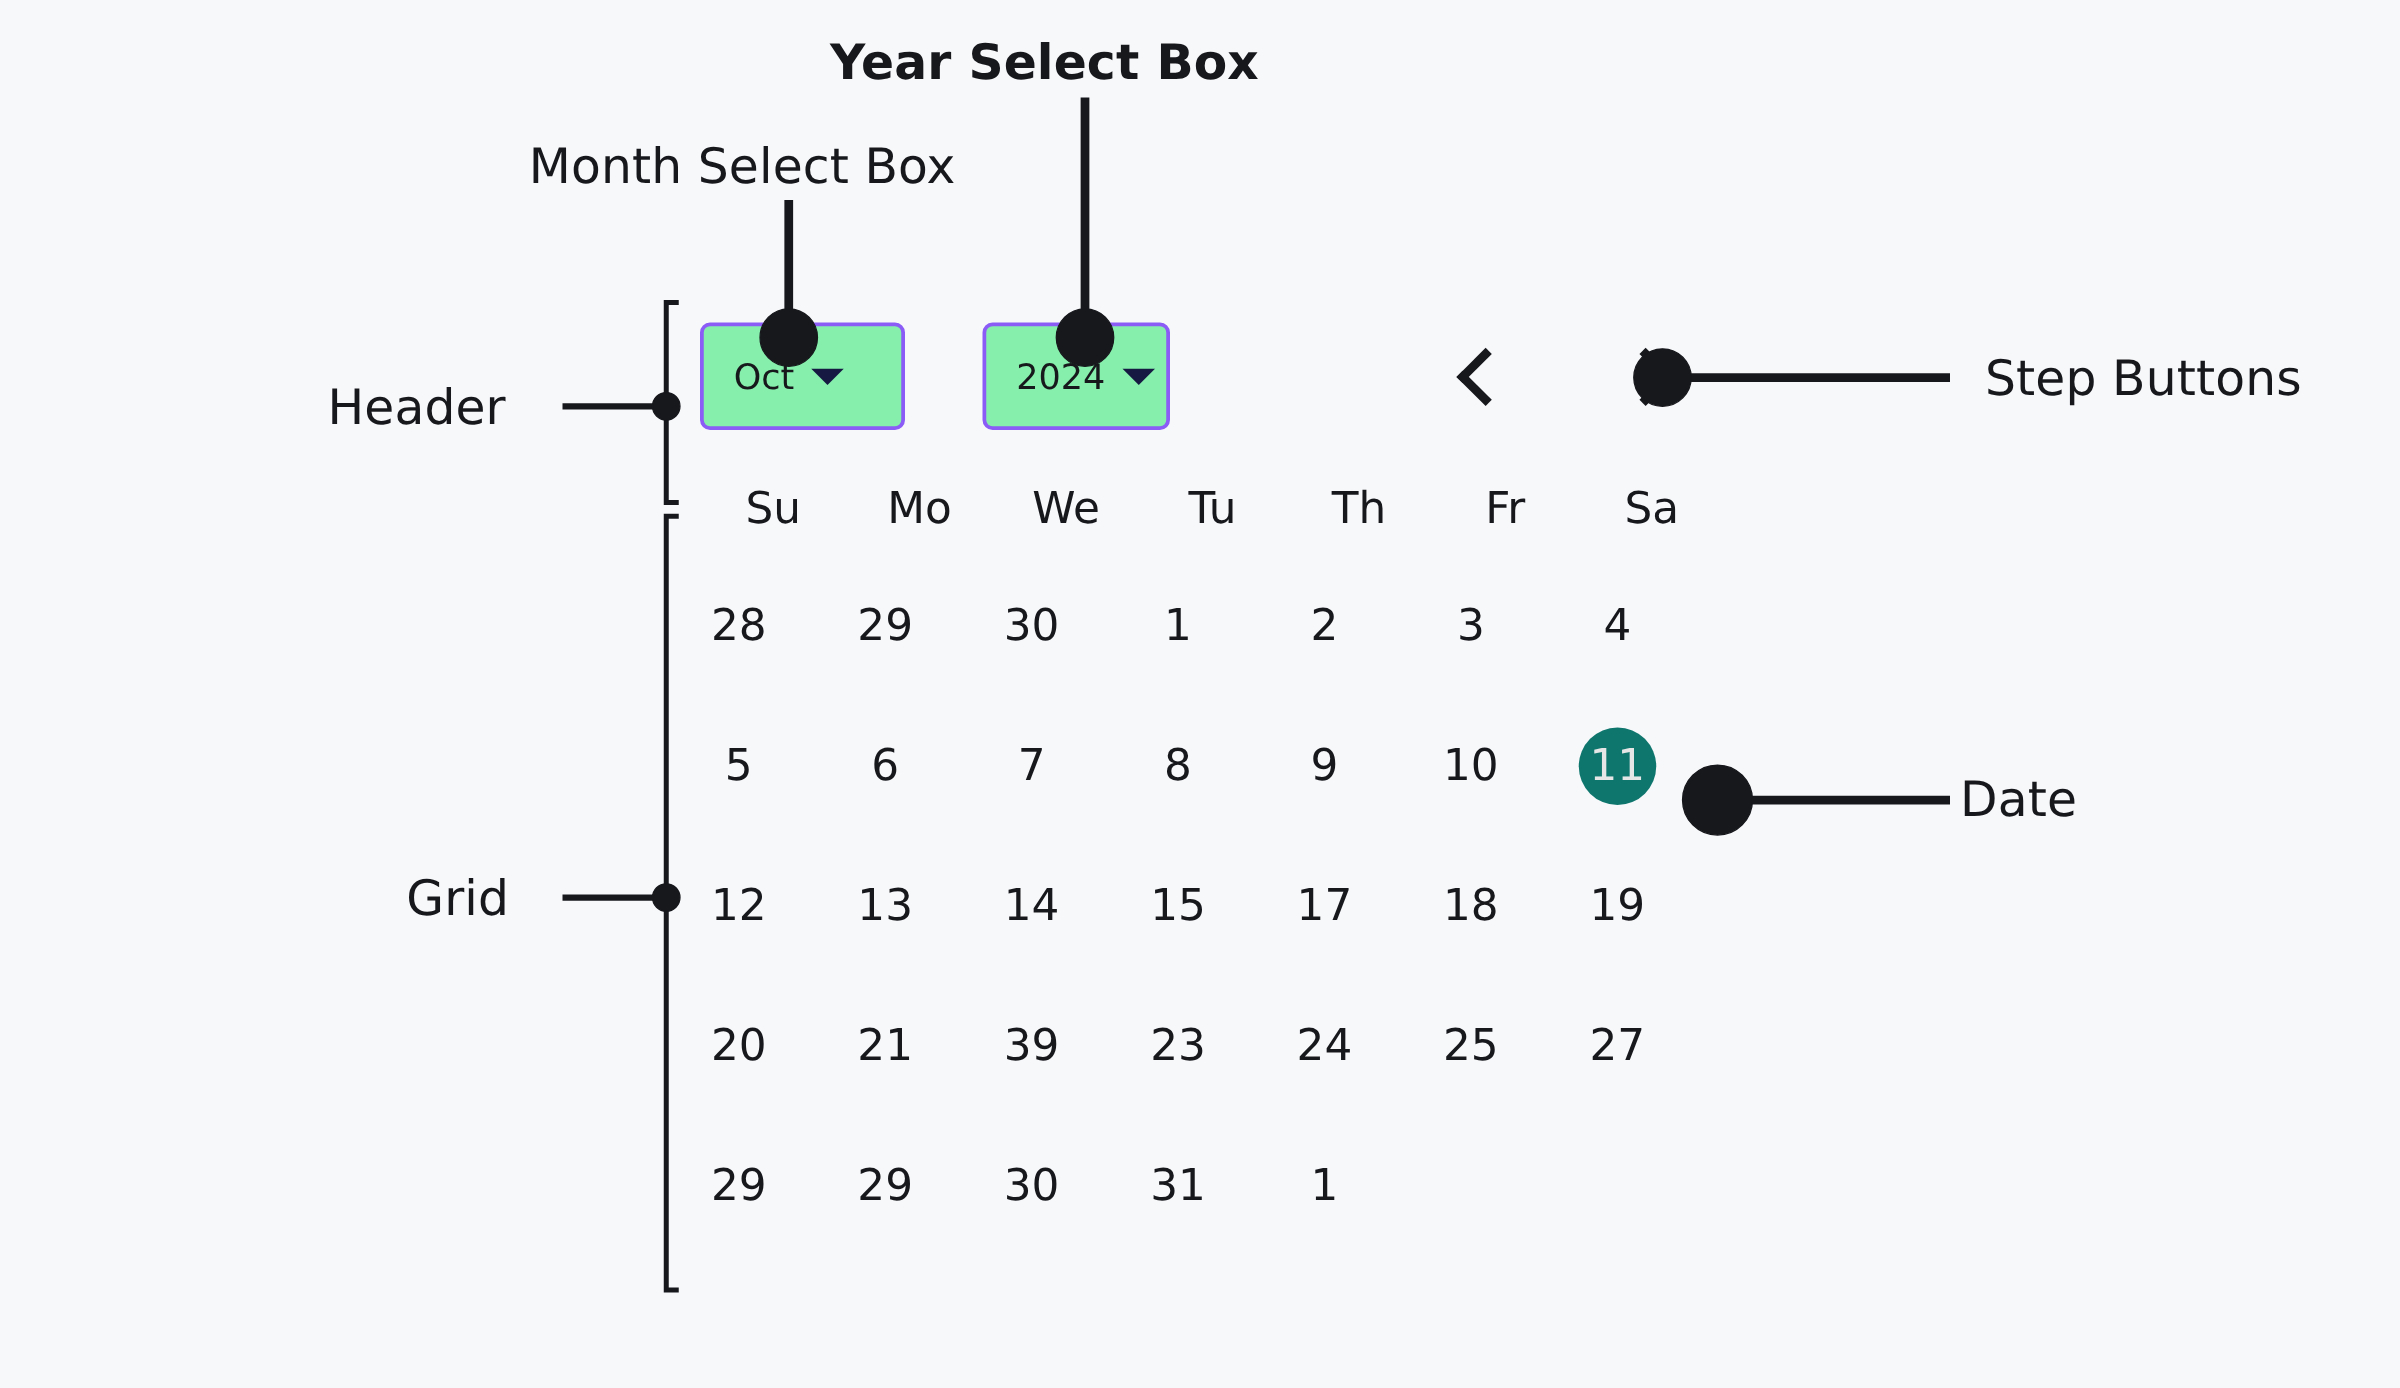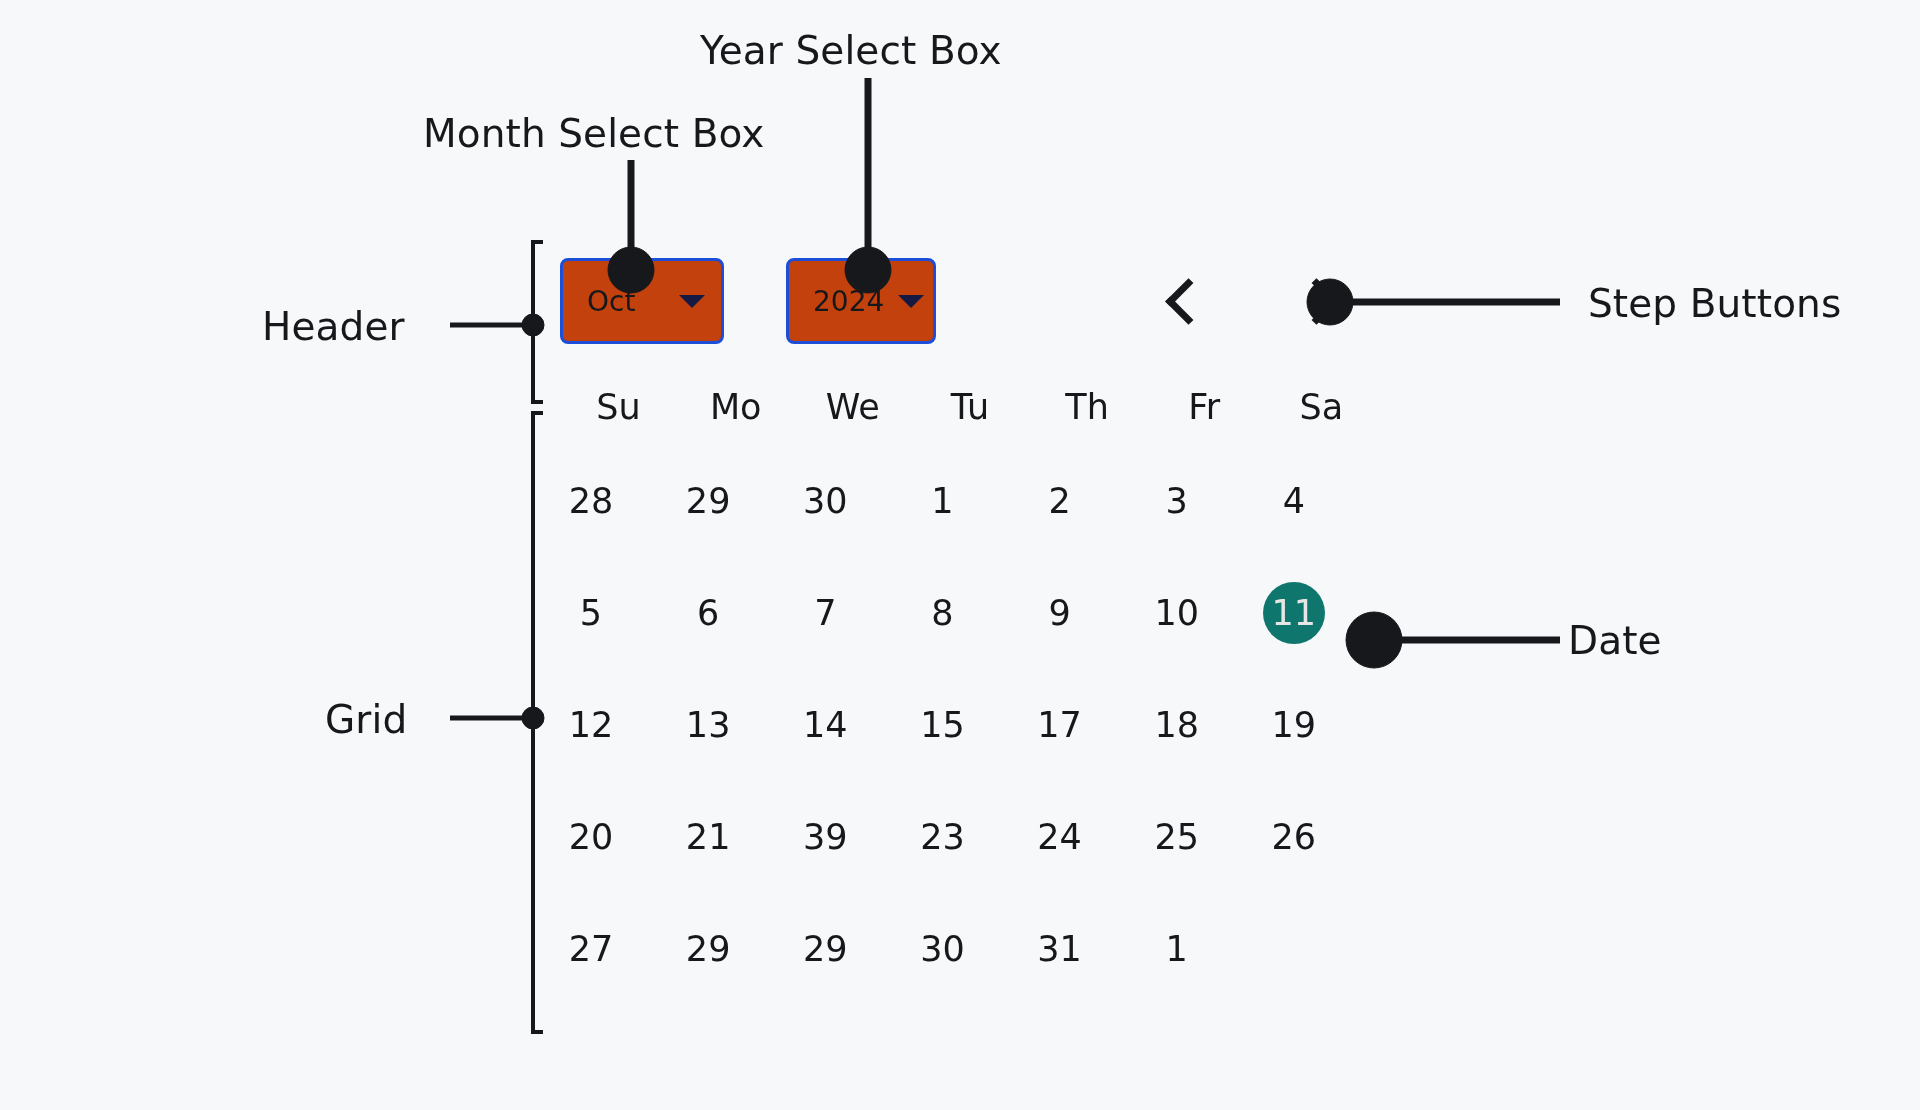--- a/index.html
+++ b/index.html
@@ -49,28 +49,27 @@
   
   #calendar-header {
     position: relative;
     height: 112px;
     display: flex;
     align-items: center;
   }
   .select-box {
     position: absolute;
     box-sizing: border-box;
-    border: 3px solid #1d4ed8;
+    border: 3px solid #8b5cf6;
     border-radius: 8px;
-    background: #c2410c;
+    background: #86efac;
     height: 86px;
     display: flex;
     align-items: center;
     padding: 0 16px 0 24px;
-    justify-content: space-between;
   }
   #month-select-box { left: 0px; top: 13px; width: 164px; }
   #year-select-box  { left: 226px; top: 13px; width: 150px; }
 
   .select-value {
     font-size: 28px;
     font-weight: 400;
     color: #17181c;
     font-family: "DejaVu Sans", sans-serif;
   }
@@ -170,21 +169,21 @@
     <circle cx="868" cy="270" r="23"></circle>
 
     <line x1="1330" y1="302" x2="1560" y2="302" stroke-width="7"></line>
     <circle cx="1330" cy="302" r="23"></circle>
 
     <line x1="1374" y1="640" x2="1560" y2="640" stroke-width="7"></line>
     <circle cx="1374" cy="640" r="28"></circle>
   </g>
 </svg>
 
-<div class="anno-label" style="left:700px; top:28px;">Year Select Box</div>
+<div class="anno-label" style="left:664px; top:28px;font-weight:bold;">Year Select Box</div>
 
 <div class="anno-label" style="left:423px; top:111px;">Month Select Box</div>
 
 <div class="anno-label" style="left:262px; top:304px;">Header</div>
 
 <div class="anno-label" style="left:1588px; top:281px;">Step Buttons</div>
 
 <div class="anno-label" style="left:1568px; top:618px;">Date</div>
 
 <div class="anno-label" style="left:325px; top:697px;">Grid</div>
@@ -296,23 +295,20 @@
       <div class="date-cell">
         <div class="date-inner">23</div>
       </div>
       <div class="date-cell">
         <div class="date-inner">24</div>
       </div>
       <div class="date-cell">
         <div class="date-inner">25</div>
       </div>
       <div class="date-cell">
-        <div class="date-inner">26</div>
-      </div>
-      <div class="date-cell">
         <div class="date-inner">27</div>
       </div>
       <div class="date-cell">
         <div class="date-inner">29</div>
       </div>
       <div class="date-cell">
         <div class="date-inner">29</div>
       </div>
       <div class="date-cell">
         <div class="date-inner">30</div>

